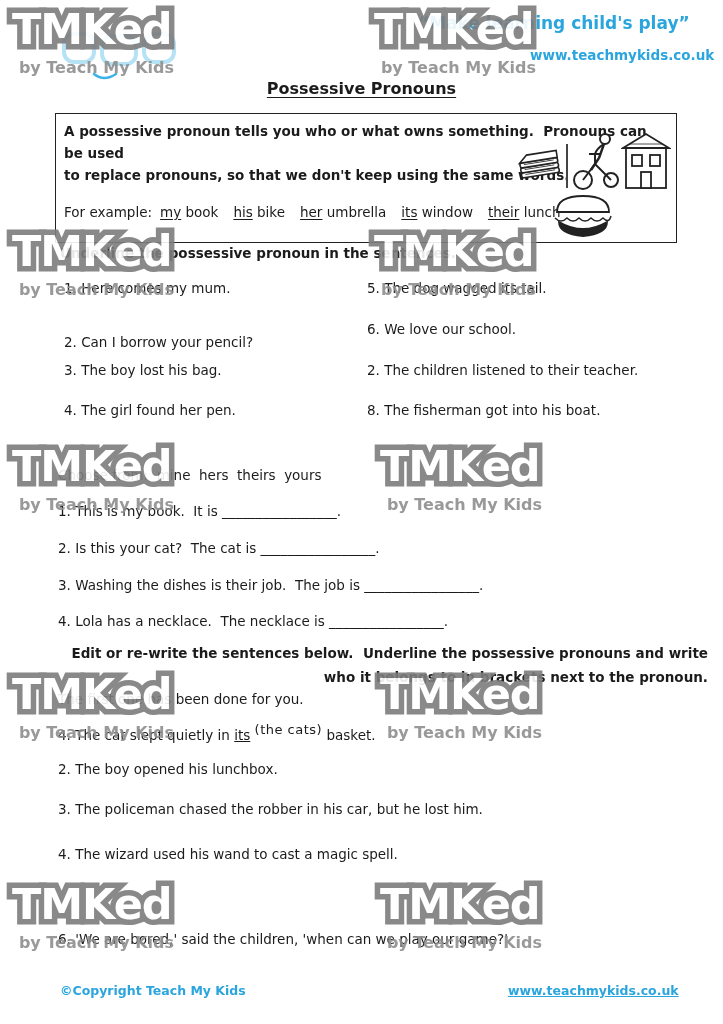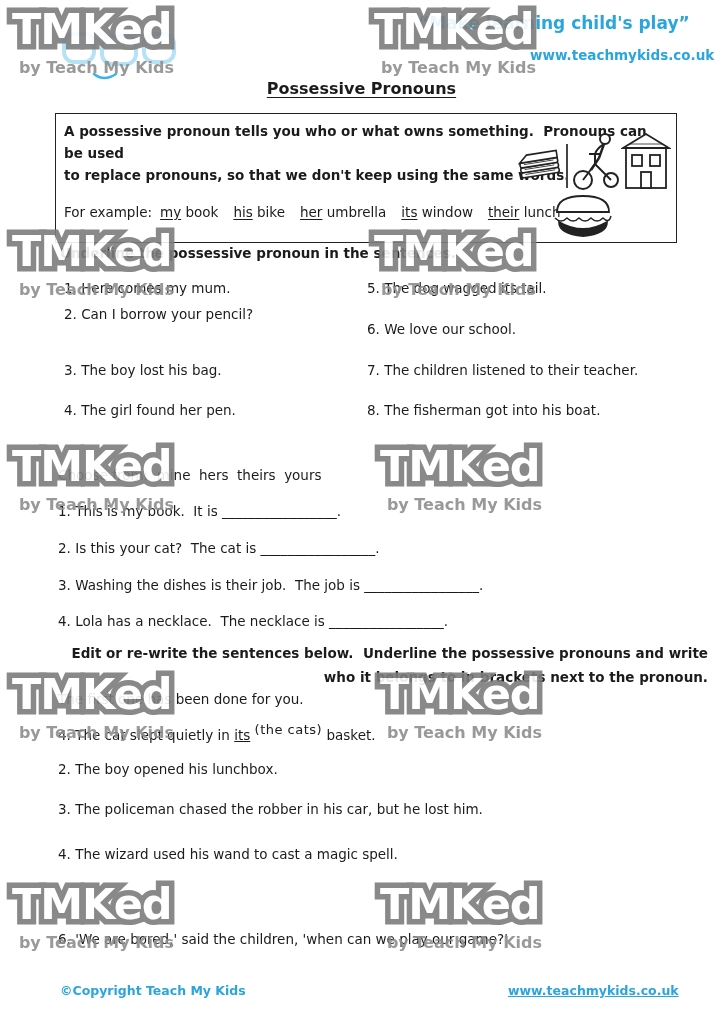--- a/index.html
+++ b/index.html
@@ -96,26 +96,26 @@
   <svg class="abs icon" style="left:551px;top:192px" width="64" height="50" viewBox="0 0 64 50">
     <g stroke="#222" stroke-width="1.8">
       <path d="M6 20 Q6 4 32 4 Q58 4 58 20 Z" fill="#fff"></path>
       <path d="M4 26 q6 6 12 0 q6 6 12 0 q6 6 12 0 q6 6 12 0 q6 6 8 -2" fill="#fff" stroke-width="1.4"></path>
       <path d="M8 30 Q32 44 56 30 Q56 42 32 44 Q8 42 8 30 Z" fill="#222"></path>
     </g>
   </svg>
 
   <div class="abs sent bold" style="left:60px;top:245px">Underline the possessive pronoun in the sentences.</div>
   <div class="abs sent" style="left:64px;top:280px">1. Here comes my mum.</div>
-  <div class="abs sent" style="left:64px;top:306px">2. Can I borrow your pencil?</div>
+  <div class="abs sent" style="left:64px;top:334px">2. Can I borrow your pencil?</div>
   <div class="abs sent" style="left:64px;top:362px">3. The boy lost his bag.</div>
   <div class="abs sent" style="left:64px;top:402px">4. The girl found her pen.</div>
   <div class="abs sent" style="left:367px;top:280px">5. The dog wagged its tail.</div>
   <div class="abs sent" style="left:367px;top:321px">6. We love our school.</div>
-  <div class="abs sent" style="left:367px;top:362px">7. The children listened to their teacher.</div>
+  <div class="abs sent" style="left:367px;top:362px">2. The children listened to their teacher.</div>
   <div class="abs sent" style="left:367px;top:402px">8. The fisherman got into his boat.</div>
 
   <div class="abs sent" style="left:58px;top:467px">Choose from:  mine  hers  theirs  yours</div>
   <div class="abs sent" style="left:58px;top:503px">1. This is my book.  It is _________________.</div>
   <div class="abs sent" style="left:58px;top:540px">2. Is this your cat?  The cat is _________________.</div>
   <div class="abs sent" style="left:58px;top:577px">3. Washing the dishes is their job.  The job is _________________.</div>
   <div class="abs sent" style="left:58px;top:613px">4. Lola has a necklace.  The necklace is _________________.</div>
 
   <div class="abs sent bold prewrap" style="left:58px;top:641px;line-height:24px;width:650px">Edit or re-write the sentences below.  Underline the possessive pronouns and write
 who it belongs to in brackets next to the pronoun.</div>

